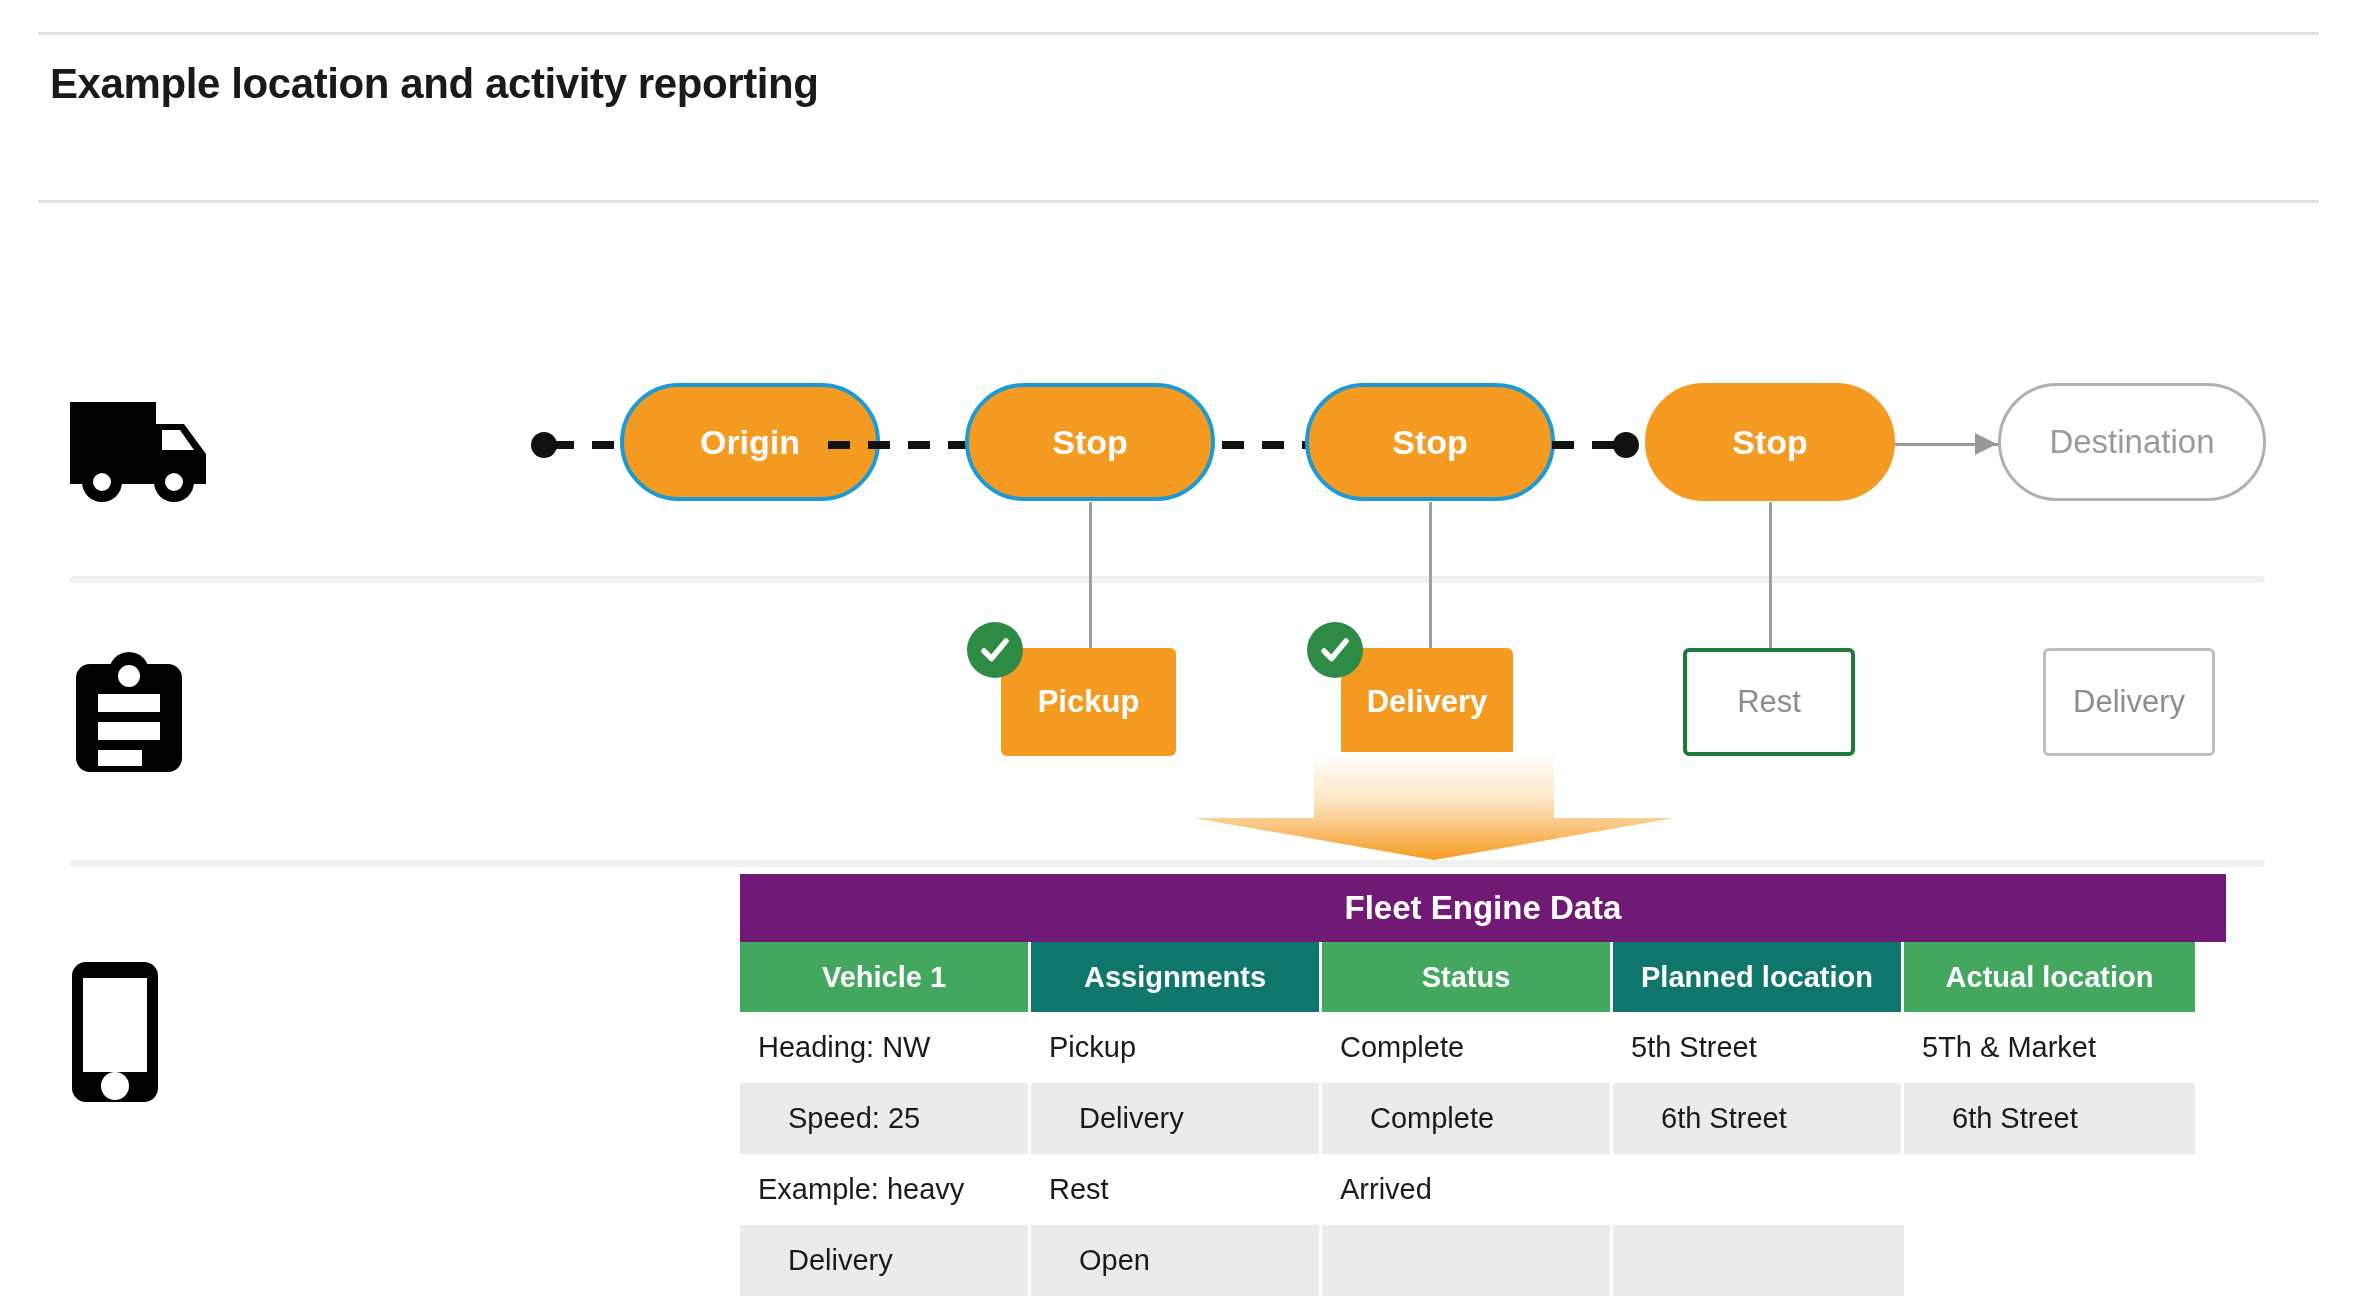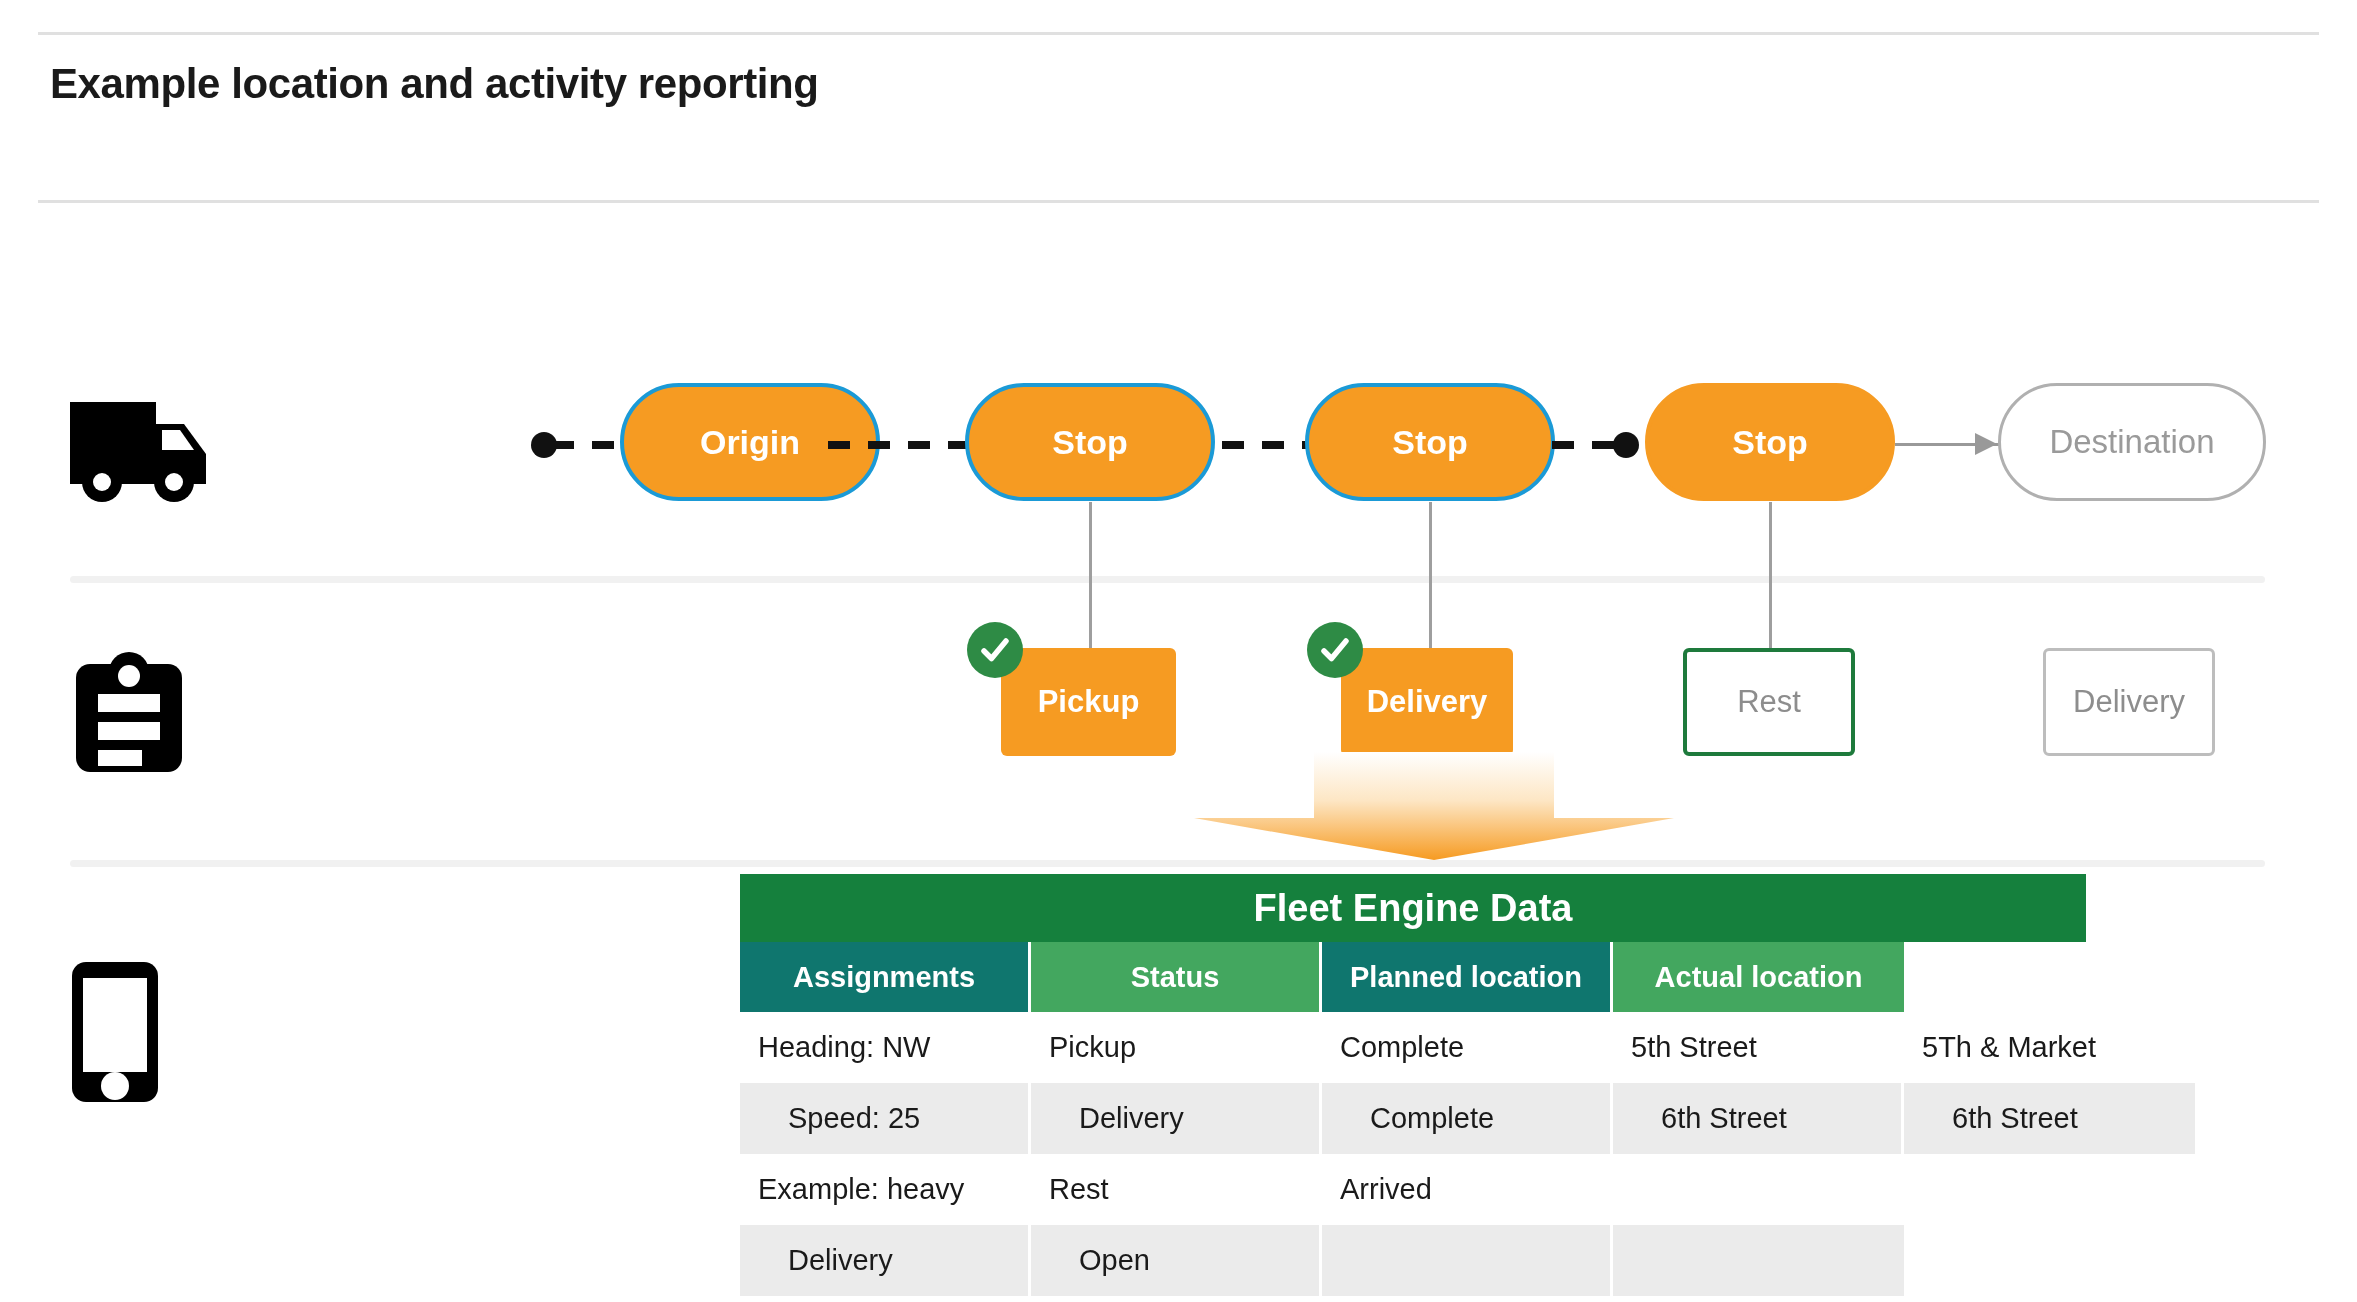--- a/index.html
+++ b/index.html
@@ -189,25 +189,25 @@
     z-index: 1;
   }
 
   
   .fleet-table {
     position: absolute;
     left: 740px; top: 874px;
     width: 1486px;
   }
   .table-title {
-    width: 1346px;
+    width: 1486px;
     height: 68px;
-    background: #15803d;
+    background: #701a75;
     color: #ffffff;
-    font-size: 38px;
+    font-size: 33px;
     font-weight: 700;
     display: flex;
     align-items: center;
     justify-content: center;
   }
   .table-grid {
     width: 1455px;
     display: grid;
     grid-template-columns: repeat(5, 1fr);
   }
@@ -356,20 +356,21 @@
       </linearGradient>
     </defs>
     <path d="M140 0 H380 V66 H500 L260 108 L20 66 H140 Z" fill="url(#arrGrad)"></path>
   </svg>
 </div>
 
 <div class="fleet-table">
   <div class="table-title">Fleet Engine Data</div>
 
   <div class="table-grid">
+    <div class="th">Vehicle 1</div>
     <div class="th alt">Assignments</div>
     <div class="th">Status</div>
     <div class="th alt">Planned location</div>
     <div class="th">Actual location</div>
   </div>
 
   <div class="table-grid">
     <div class="td">Heading: NW</div>
     <div class="td">Pickup</div>
     <div class="td">Complete</div>

